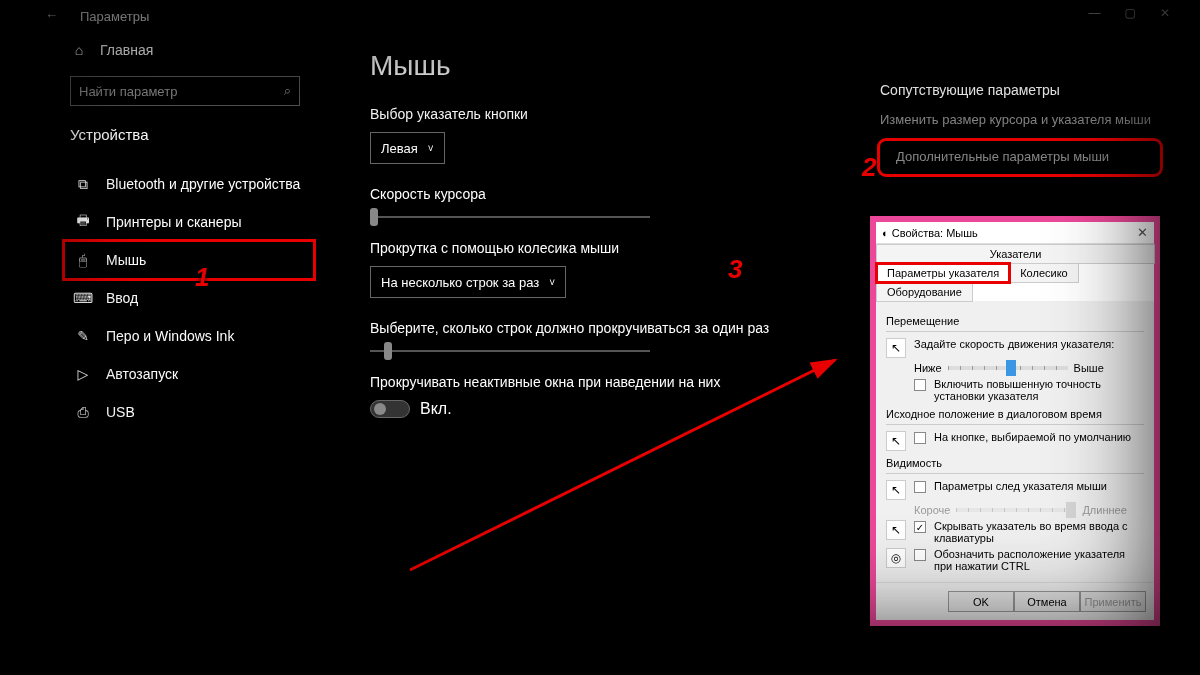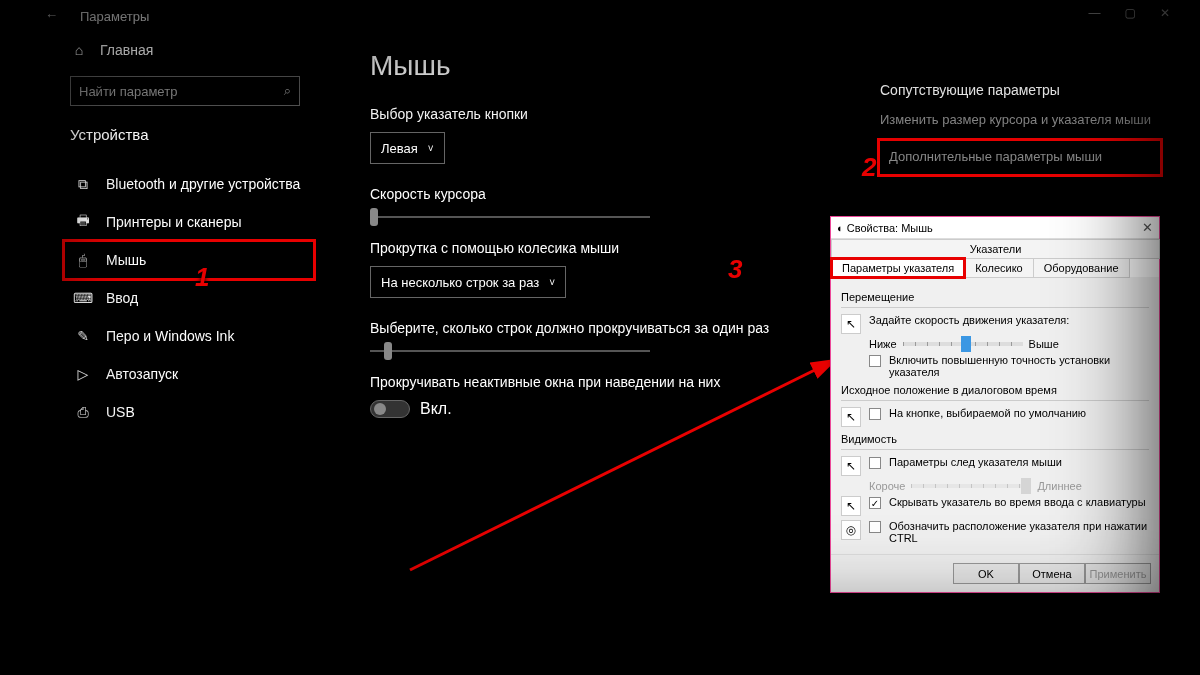--- a/index.html
+++ b/index.html
@@ -29,30 +29,30 @@
 .slider-bar { width: 280px; height: 2px; background: #555; position: relative; margin-top: 14px; }
 .slider-thumb { width: 8px; height: 18px; background: #888; border-radius: 3px; position: absolute; top: -8px; }
 .toggle { display: flex; align-items: center; gap: 10px; margin-top: 10px; }
 .toggle-pill { width: 40px; height: 18px; border-radius: 10px; background: #333; border: 1px solid #666; position: relative; }
 .toggle-knob { width: 12px; height: 12px; background: #888; border-radius: 50%; position: absolute; top: 2px; left: 3px; }
 
 
 .related { position: absolute; right: 40px; top: 82px; width: 280px; color: #ccc; font-size: 13px; }
 .related h3 { font-size: 14px; color: #fff; font-weight: 400; margin-bottom: 14px; }
 .related-link { color: #888; margin-bottom: 10px; line-height: 1.3; }
-.related-link.boxed { outline: 3px solid #e80000; padding: 8px 9px; margin-top: 12px; }
+.related-link.boxed { outline: 3px solid #e80000; padding: 8px 16px; margin-top: 12px; border-radius: 6px; }
 
 
 .annot-num { position: absolute; color: #e80000; font-size: 26px; font-weight: 700; font-style: italic; text-shadow: 0 0 4px #000; }
 
 
 .arrow-svg { position: absolute; left: 370px; top: 180px; pointer-events: none; }
 
 
-.dialog { position: absolute; right: 40px; top: 216px; width: 330px; background: #4c1d95; border: 1px solid #ec4899; font-size: 11px; color: #000; box-shadow: 2px 2px 6px rgba(0,0,0,.4); }
+.dialog { position: absolute; right: 40px; top: 216px; width: 290px; background: #4c1d95; border: 6px solid #ec4899; font-size: 11px; color: #000; box-shadow: 2px 2px 6px rgba(0,0,0,.4); }
 .dlg-title { height: 22px; background: #fff; border-bottom: 1px solid #ddd; display: flex; align-items: center; padding: 0 6px; justify-content: space-between; font-size: 11px; }
 .dlg-close { font-size: 13px; color: #555; }
 .tab-row { display: flex; flex-wrap: wrap; background: #fff; }
 .tab { padding: 3px 10px; border: 1px solid #ccc; background: #f4f4f4; font-size: 11px; margin-right: -1px; margin-bottom: -1px; }
 .tab.active { background: #fff; border-bottom: 1px solid #fff; z-index: 2; position: relative; }
 .tab.boxed { outline: 3px solid #e80000; outline-offset: -2px; }
 .dlg-body { background: #f0f0f0; padding: 8px 10px 6px; }
 .group-label { font-size: 11px; margin: 6px 0 4px; }
 .group-box { border-top: 1px solid #ccc; padding-top: 2px; }
 .row-flex { display: flex; align-items: flex-start; gap: 8px; margin: 4px 0; }

